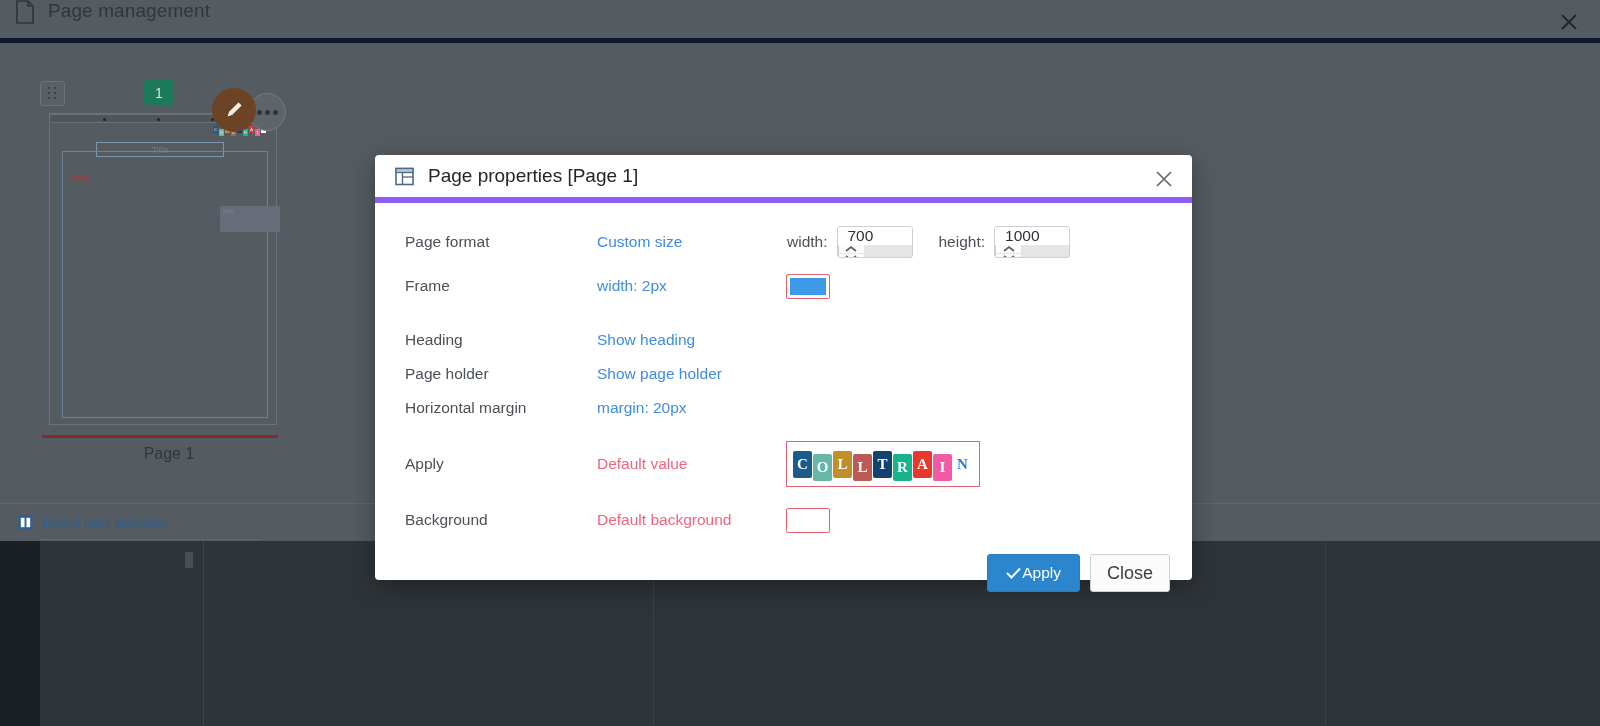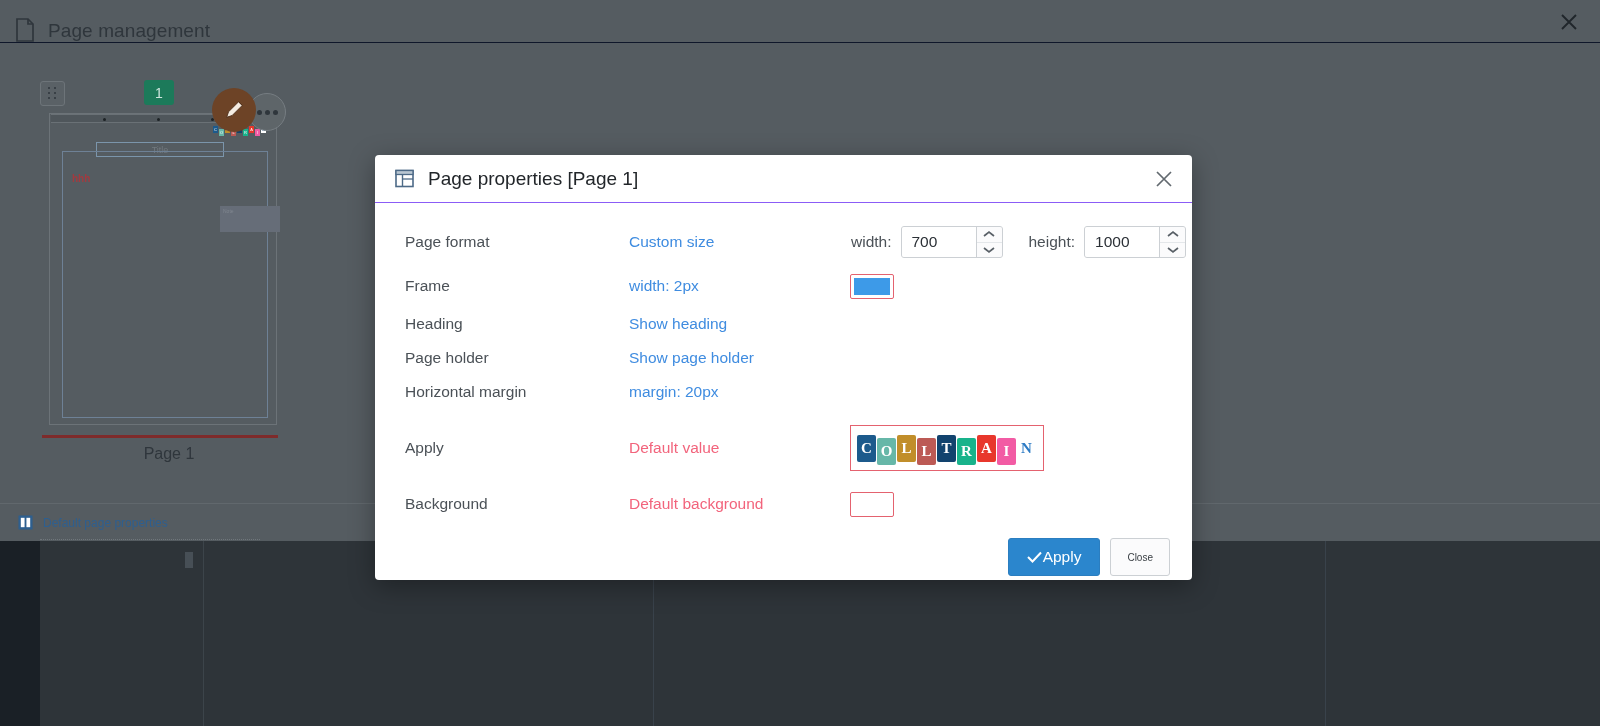--- a/index.html
+++ b/index.html
@@ -42,22 +42,22 @@
     background: #474f56;
   }
 
   
   #page-management-panel {
     position: absolute; left: 0; top: 0; width: 1600px; height: 541px;
     background: #555c61;
   }
   #pm-titlebar {
     position: relative; height: 43px; width: 100%;
-    border-bottom: 1px solid #0f172a;
-    display: flex; align-items: flex-end;
+    border-bottom: 5px solid #0f172a;
+    display: flex; align-items: flex-start;
   }
   #pm-title-icon { margin-left: 14px; width: 22px; height: 24px; display: block; }
   #pm-title-text {
     margin-left: 12px; font-size: 19px; color: #2f363c; letter-spacing: .1px;
   }
   #pm-close-btn {
     position: absolute; right: 20px; top: 11px;
     width: 22px; height: 22px; cursor: pointer;
   }
 
@@ -152,49 +152,49 @@
 
   
   #dialog-overlay { position: absolute; inset: 0; }
   #page-properties-dialog {
     position: absolute; left: 375px; top: 155px; width: 817px; height: 425px;
     background: #ffffff; border-radius: 4px;
     box-shadow: 0 6px 26px rgba(0,0,0,.34);
     display: flex; flex-direction: column;
   }
   #dlg-header {
-    height: 48px; border-bottom: 1px solid #8b5cf6;
+    height: 48px; border-bottom: 6px solid #8b5cf6;
     display: flex; align-items: center; position: relative; flex: none;
   }
   #dlg-header-icon { margin-left: 20px; width: 19px; height: 19px; display: block; }
   #dlg-title {
     margin-left: 14px; font-size: 19px; color: #22262a; font-weight: 400;
   }
   #dlg-close-btn {
     position: absolute; right: 17px; top: 13px;
     width: 22px; height: 22px; cursor: pointer;
   }
 
   #dlg-body { flex: 1; padding: 22px 0 0 0; position: relative; }
   .form-row {
-    display: flex; align-items: center; height: 34px; padding-left: 30px; gap: 32px;
+    display: flex; align-items: center; height: 34px; padding-left: 30px;
   }
   .row-label {
     width: 192px; font-size: 15.5px; color: #4b5157; flex: none;
   }
   .row-value {
     width: 190px; font-size: 15.5px; color: #3f8ce0; cursor: pointer; flex: none;
   }
   .row-value.is-default { color: #f2647c; }
   .row-extra { display: flex; align-items: center; }
 
   .dim-label { font-size: 15.5px; color: #4b5157; margin-right: 9px; }
   .spinner-wrap {
     display: flex; align-items: stretch; height: 32px;
-    border: 1px solid #ccd0d4; border-radius: 3px; background: #e5e5e5; overflow: hidden;
+    border: 1px solid #ccd0d4; border-radius: 3px; background: #e5e5e5; overflow: hidden; flex-direction: column;
   }
   .spinner-wrap input {
     width: 74px; border: 0; outline: none; padding: 0 10px;
     font-family: "Liberation Sans", sans-serif; font-size: 15.5px; color: #2b3036;
   }
   .spin-btns {
     width: 26px; border-left: 1px solid #ccd0d4; background: #fbfbfc;
     display: flex; flex-direction: column;
   }
   .spin-btns button {
@@ -226,21 +226,21 @@
     padding-right: 22px; gap: 10px; flex: none;
   }
   #apply-button {
     height: 38px; padding: 0 18px; border: 1px solid #2b7ec0; border-radius: 3px;
     background: #2b86cd; color: #fff; font-size: 15.5px; cursor: pointer;
     display: flex; align-items: center; gap: 1px;
     font-family: "Liberation Sans", sans-serif;
   }
   #close-button {
     height: 38px; padding: 0 16px; border: 1px solid #ccd0d4; border-radius: 3px;
-    background: #fbfbfc; color: #3b4045; font-size: 10px; cursor: pointer;
+    background: #fbfbfc; color: #3b4045; font-size: 18px; cursor: pointer;
     font-family: "Liberation Sans", sans-serif;
   }
 </style>
 </head>
 <body>
 
 <div id="app-backdrop">
   <div id="app-left-rail"></div>
   <div id="app-swatch-col">
       <div class="band" style="background: rgb(37, 51, 49); height: 46px;"></div>
@@ -397,21 +397,21 @@
       <div class="form-row" style="margin-top:10px">
         <span class="row-label">Frame</span>
         <span class="row-value">width: 2px</span>
         <span class="row-extra" style="margin-left:-1px">
           <span class="swatch-box">
             <span class="swatch-fill" id="frame-swatch-fill" style="background: rgb(61, 154, 232);"></span>
           </span>
         </span>
       </div>
 
-      <div class="form-row" style="margin-top:4px">
+      <div class="form-row" style="margin-top:20px">
         <span class="row-label">Heading</span>
         <span class="row-value">Show heading</span>
       </div>
 
       <div class="form-row">
         <span class="row-label">Page holder</span>
         <span class="row-value">Show page holder</span>
       </div>
 
       <div class="form-row">

